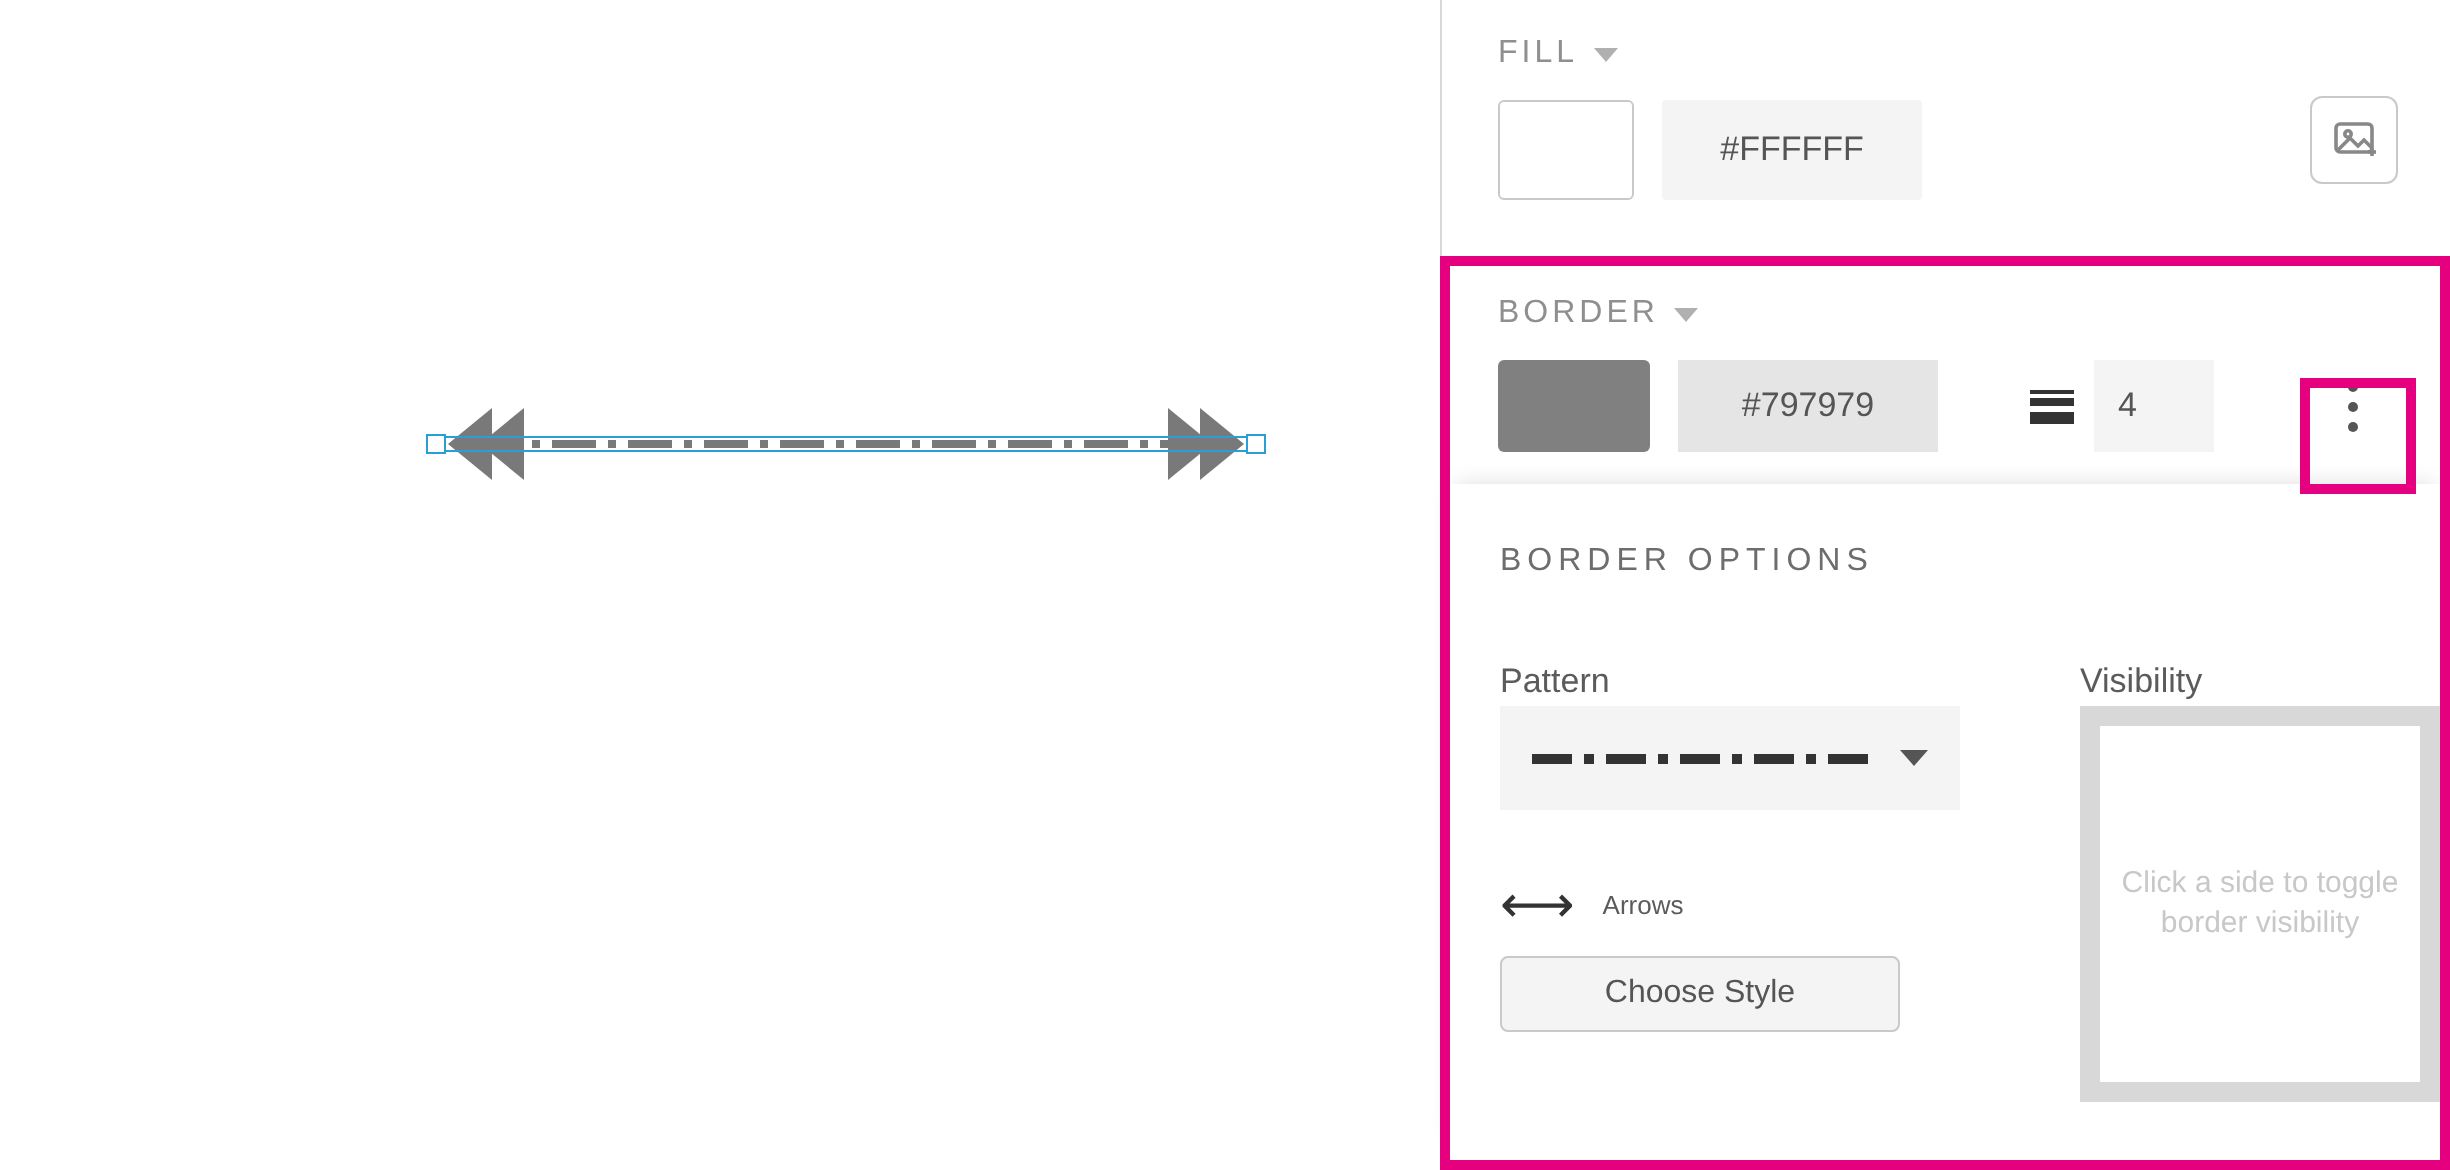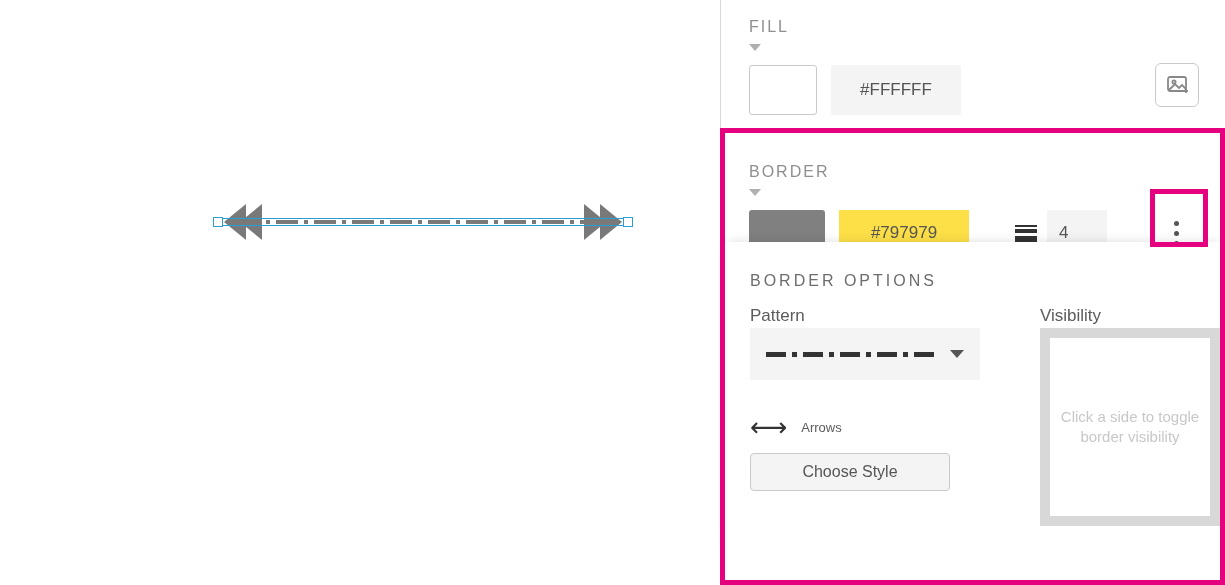--- a/index.html
+++ b/index.html
@@ -103,29 +103,28 @@
     width: 505px;
     height: 585px;
     background: #fff;
     border-left: 1px solid #d9d9d9;
   }
   .section {
     padding: 18px 28px 10px 28px;
   }
   .section-header {
     display: flex;
-    align-items: flex-start;
+    align-items: center;
     gap: 8px;
     letter-spacing: 2px;
     font-size: 16px;
     color: #8f8f8f;
     font-weight: 500;
     margin-bottom: 14px;
     cursor: pointer;
-    flex-direction: column;
   }
   .caret-down {
     width: 0; height: 0;
     border-left: 6px solid transparent;
     border-right: 6px solid transparent;
     border-top: 7px solid #b0b0b0;
   }
 
   .fill-row {
     display: flex;
@@ -197,21 +196,21 @@
   .border-swatch {
     width: 76px;
     height: 46px;
     background: #808080;
     border-radius: 3px;
     cursor: pointer;
   }
   .border-hex {
     width: 130px;
     height: 46px;
-    background: #fde047;
+    background: #e5e5e5;
     border: none;
     text-align: center;
     font-size: 17px;
     color: #555;
   }
   .width-group {
     display: flex;
     align-items: center;
     margin-left: 32px;
   }
@@ -259,21 +258,21 @@
     width: 505px;
     background: #fff;
     padding: 30px 30px 30px 30px;
     box-shadow: 0 -6px 12px -8px rgba(0,0,0,0.18);
   }
   .bo-title {
     letter-spacing: 3px;
     color: #6d6d6d;
     font-size: 16px;
     font-weight: 500;
-    margin-bottom: 16px;
+    margin-bottom: 41px;
   }
   .bo-row {
     display: flex;
     align-items: flex-start;
     gap: 60px;
   }
   .bo-col-left { flex: 1; }
   .bo-label {
     font-size: 17px;
     color: #5b5b5b;

